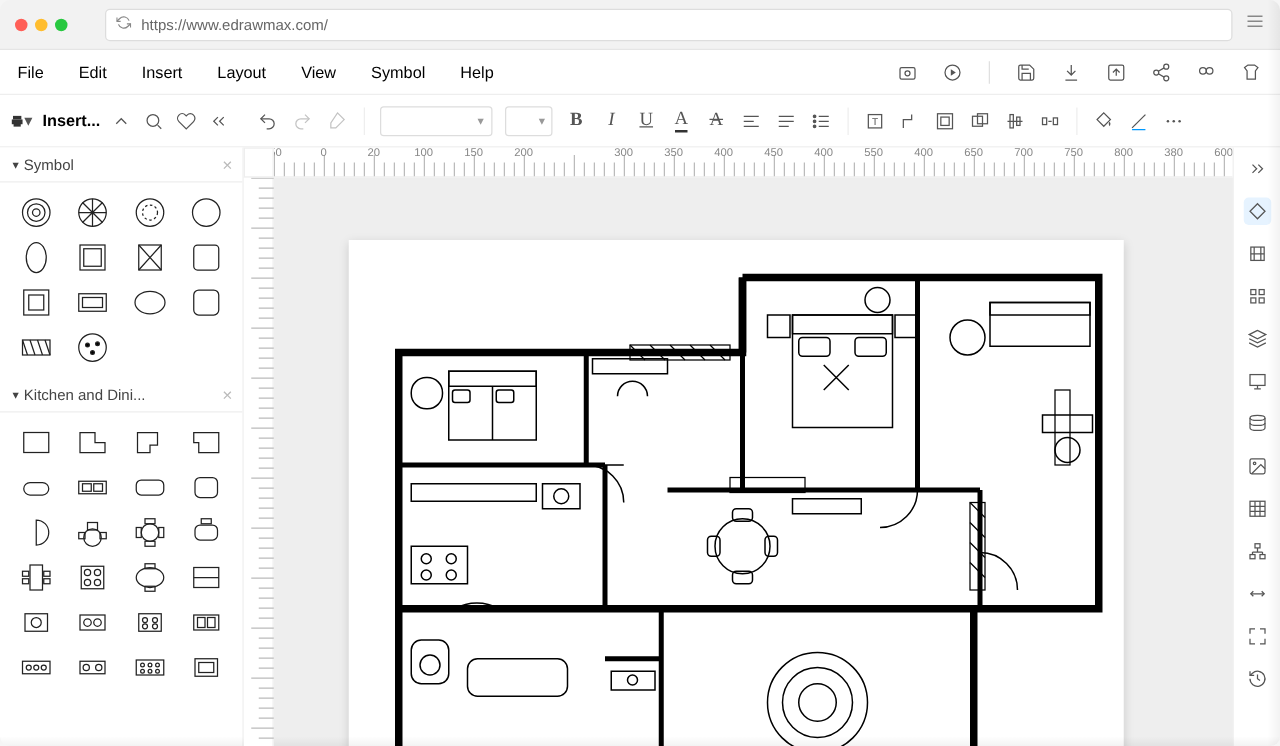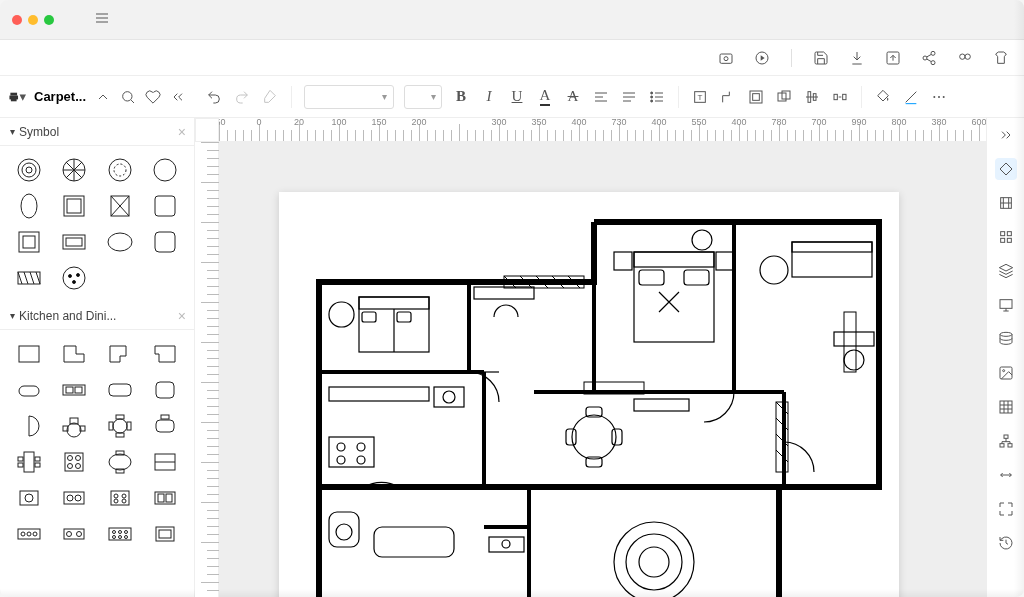--- a/index.html
+++ b/index.html
@@ -56,30 +56,48 @@
 </style>
 </head>
 <body>
 
 <div class="browser-bar">
   <div class="traffic-lights">
     <span class="tl-r"></span>
     <span class="tl-y"></span>
     <span class="tl-g"></span>
   </div>
+  <div class="url-bar">
+    <span class="refresh">
+      <svg width="12" height="12" viewBox="0 0 24 24" fill="none" stroke="#888" stroke-width="2">
+          <path d="M1 4v6h6M23 20v-6h-6"></path>
+          <path d="M20.49 9A9 9 0 0 0 5.64 5.64L1 10m22 4l-4.64 4.36A9 9 0 0 1 3.51 15"></path>
+        </svg>
+    </span>
+    <span>https://www.edrawmax.com/</span>
+  </div>
   <span class="burger">
     <svg width="16" height="16" viewBox="0 0 24 24" stroke="#888" stroke-width="2">
         <line x1="3" y1="6" x2="21" y2="6"></line>
         <line x1="3" y1="12" x2="21" y2="12"></line>
         <line x1="3" y1="18" x2="21" y2="18"></line>
       </svg>
   </span>
 </div>
 
 <div class="menubar">
+  <div class="menu-left">
+    <span class="menu-item">File</span>
+    <span class="menu-item">Edit</span>
+    <span class="menu-item">Insert</span>
+    <span class="menu-item">Layout</span>
+    <span class="menu-item">View</span>
+    <span class="menu-item">Symbol</span>
+    <span class="menu-item">Help</span>
+  </div>
   <div class="menu-right">
     <span class="icon">
         <svg viewBox="0 0 24 24">
           <rect x="3" y="6" width="18" height="14" rx="2"></rect>
           <circle cx="12" cy="13" r="3"></circle>
         </svg>
       </span>
     <span class="icon">
         <svg viewBox="0 0 24 24">
           <circle cx="12" cy="12" r="9"></circle>
@@ -128,21 +146,21 @@
   </div>
 </div>
 
 <div class="toolbar-row">
   <div class="tool-left">
     <span class="icon fill-icon"><svg viewBox="0 0 24 24">
           <rect x="5" y="3" width="14" height="6" fill="#333"></rect>
           <rect x="3" y="9" width="18" height="8" fill="#333"></rect>
           <rect x="6" y="15" width="12" height="6" fill="#333"></rect>
         </svg>▾</span>
-    <b>Carpet...</b>
+    <b>Insert...</b>
     <span class="icon">
         <svg viewBox="0 0 24 24">
           <polyline points="18 15 12 9 6 15"></polyline>
         </svg>
       </span>
     <span class="icon">
         <svg viewBox="0 0 24 24">
           <circle cx="11" cy="11" r="7"></circle>
           <line x1="21" y1="21" x2="16.65" y2="16.65"></line>
         </svg>
@@ -599,21 +617,21 @@
         <div class="tick" style="left: 336px;"></div>
         <div class="tick" style="left: 344px;"></div>
         <div class="tick" style="left: 352px;"></div>
         <div class="tick major" style="left: 360px;"></div>
         <div class="tlabel" style="left: 360px;">400</div>
         <div class="tick" style="left: 368px;"></div>
         <div class="tick" style="left: 376px;"></div>
         <div class="tick" style="left: 384px;"></div>
         <div class="tick" style="left: 392px;"></div>
         <div class="tick major" style="left: 400px;"></div>
-        <div class="tlabel" style="left: 400px;">730</div>
+        <div class="tlabel" style="left: 400px;">450</div>
         <div class="tick" style="left: 408px;"></div>
         <div class="tick" style="left: 416px;"></div>
         <div class="tick" style="left: 424px;"></div>
         <div class="tick" style="left: 432px;"></div>
         <div class="tick major" style="left: 440px;"></div>
         <div class="tlabel" style="left: 440px;">400</div>
         <div class="tick" style="left: 448px;"></div>
         <div class="tick" style="left: 456px;"></div>
         <div class="tick" style="left: 464px;"></div>
         <div class="tick" style="left: 472px;"></div>
@@ -623,33 +641,33 @@
         <div class="tick" style="left: 496px;"></div>
         <div class="tick" style="left: 504px;"></div>
         <div class="tick" style="left: 512px;"></div>
         <div class="tick major" style="left: 520px;"></div>
         <div class="tlabel" style="left: 520px;">400</div>
         <div class="tick" style="left: 528px;"></div>
         <div class="tick" style="left: 536px;"></div>
         <div class="tick" style="left: 544px;"></div>
         <div class="tick" style="left: 552px;"></div>
         <div class="tick major" style="left: 560px;"></div>
-        <div class="tlabel" style="left: 560px;">780</div>
+        <div class="tlabel" style="left: 560px;">650</div>
         <div class="tick" style="left: 568px;"></div>
         <div class="tick" style="left: 576px;"></div>
         <div class="tick" style="left: 584px;"></div>
         <div class="tick" style="left: 592px;"></div>
         <div class="tick major" style="left: 600px;"></div>
         <div class="tlabel" style="left: 600px;">700</div>
         <div class="tick" style="left: 608px;"></div>
         <div class="tick" style="left: 616px;"></div>
         <div class="tick" style="left: 624px;"></div>
         <div class="tick" style="left: 632px;"></div>
         <div class="tick major" style="left: 640px;"></div>
-        <div class="tlabel" style="left: 640px;">990</div>
+        <div class="tlabel" style="left: 640px;">750</div>
         <div class="tick" style="left: 648px;"></div>
         <div class="tick" style="left: 656px;"></div>
         <div class="tick" style="left: 664px;"></div>
         <div class="tick" style="left: 672px;"></div>
         <div class="tick major" style="left: 680px;"></div>
         <div class="tlabel" style="left: 680px;">800</div>
         <div class="tick" style="left: 688px;"></div>
         <div class="tick" style="left: 696px;"></div>
         <div class="tick" style="left: 704px;"></div>
         <div class="tick" style="left: 712px;"></div>

